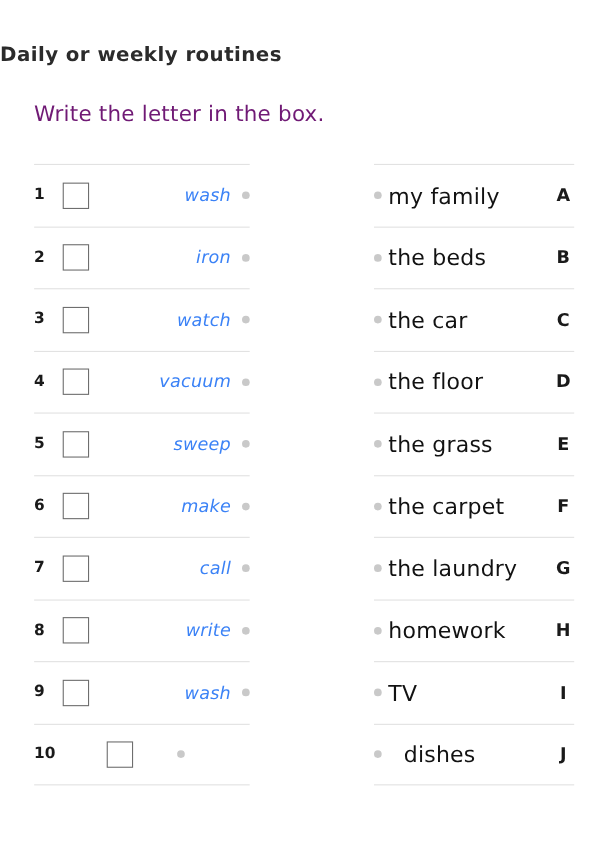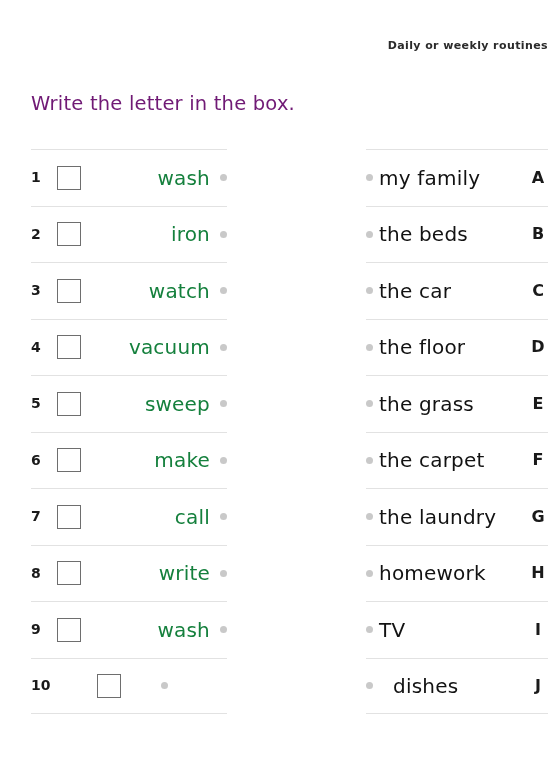--- a/index.html
+++ b/index.html
@@ -24,22 +24,22 @@
     background: #ffffff;
     box-sizing: border-box;
   }
 
   
   .worksheet-title {
     position: absolute;
     left: 0;
     top: 39px;
     width: 548px;
-    text-align: right;
-    font-size: 11px;
+    text-align: left;
+    font-size: 18px;
     font-weight: 700;
     letter-spacing: 0.4px;
     color: #2b2b2b;
   }
 
   
   .instruction {
     position: absolute;
     left: 31px;
     top: 92px;
@@ -97,26 +97,27 @@
     width: 24px;
     height: 24px;
     box-sizing: border-box;
     border: 1.6px solid #6e6e6e;
     background: #ffffff;
   }
 
   .verb {
     flex: 1 1 auto;
     text-align: right;
-    font-size: 20px;
+    font-size: 16px;
     font-weight: 400;
-    color: #15803d;
+    color: #3b82f6;
     padding-right: 10px;
     letter-spacing: 0.2px;
     line-height: 1;
+    font-style: italic;
   }
 
   .dot {
     flex: 0 0 auto;
     width: 7px;
     height: 7px;
     border-radius: 50%;
     background: #c9c9c9;
   }
 
@@ -127,20 +128,21 @@
   
   .gap-cell {
     flex: 1 1 auto;
   }
 
   
   .right-cell {
     position: relative;
     box-sizing: border-box;
     width: 182px;
+    margin-right: 26px;
     display: flex;
     align-items: center;
     border-top: 1px solid #e2e2e2;
   }
   .match-row:last-child .right-cell {
     border-bottom: 1px solid #e2e2e2;
     gap: 14px;
   }
 
   .right-cell .dot {

